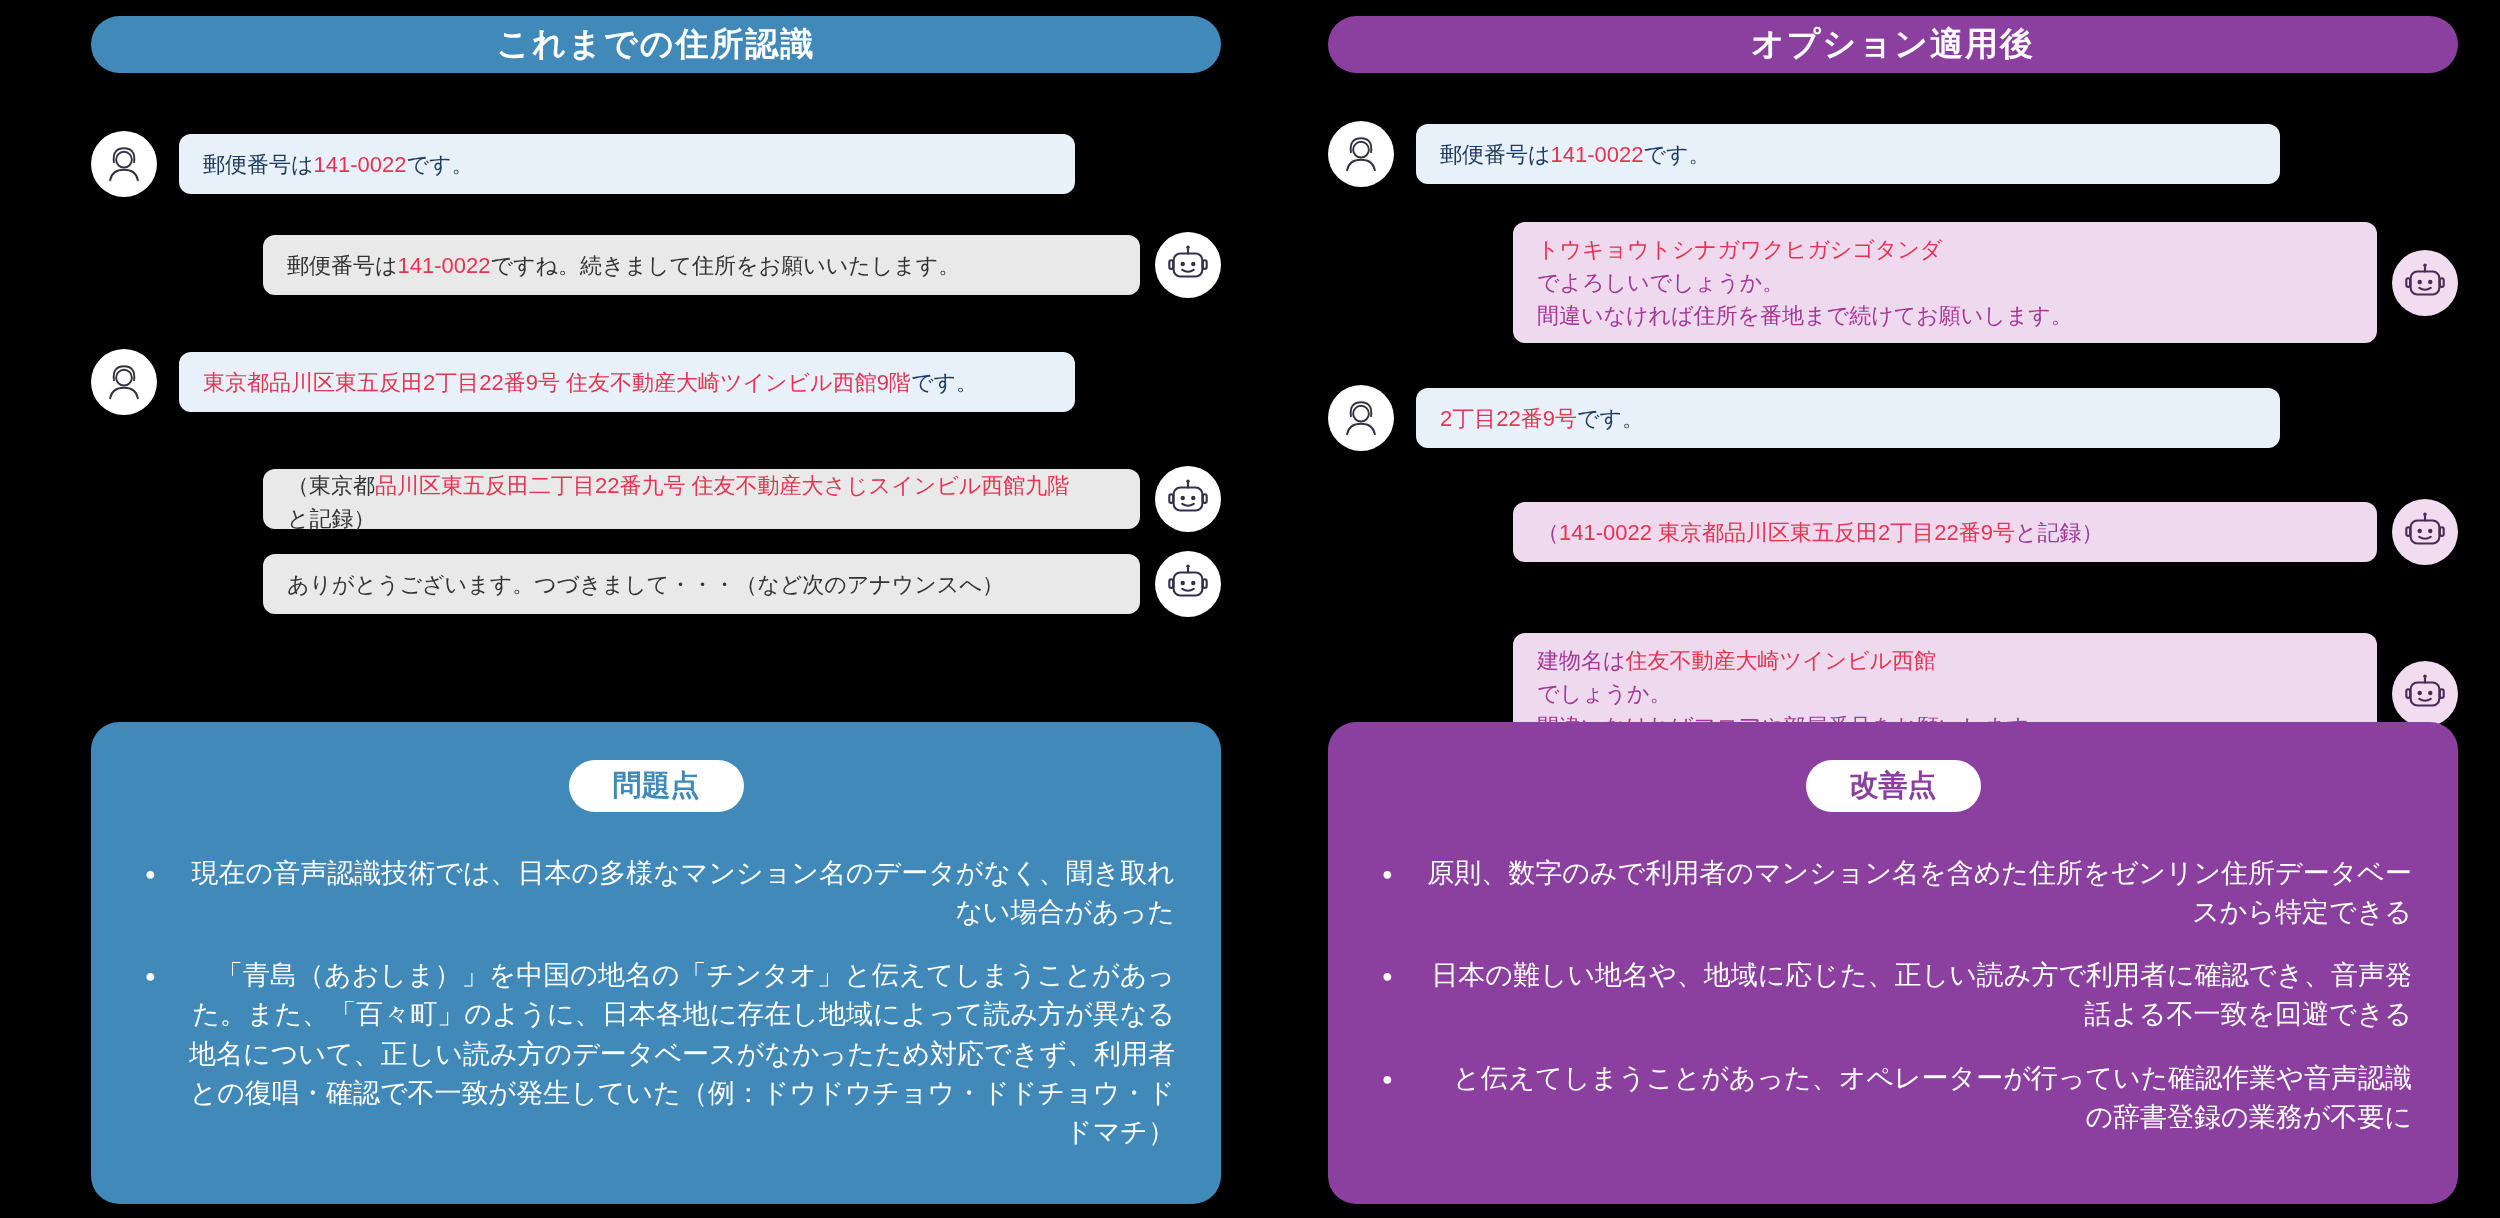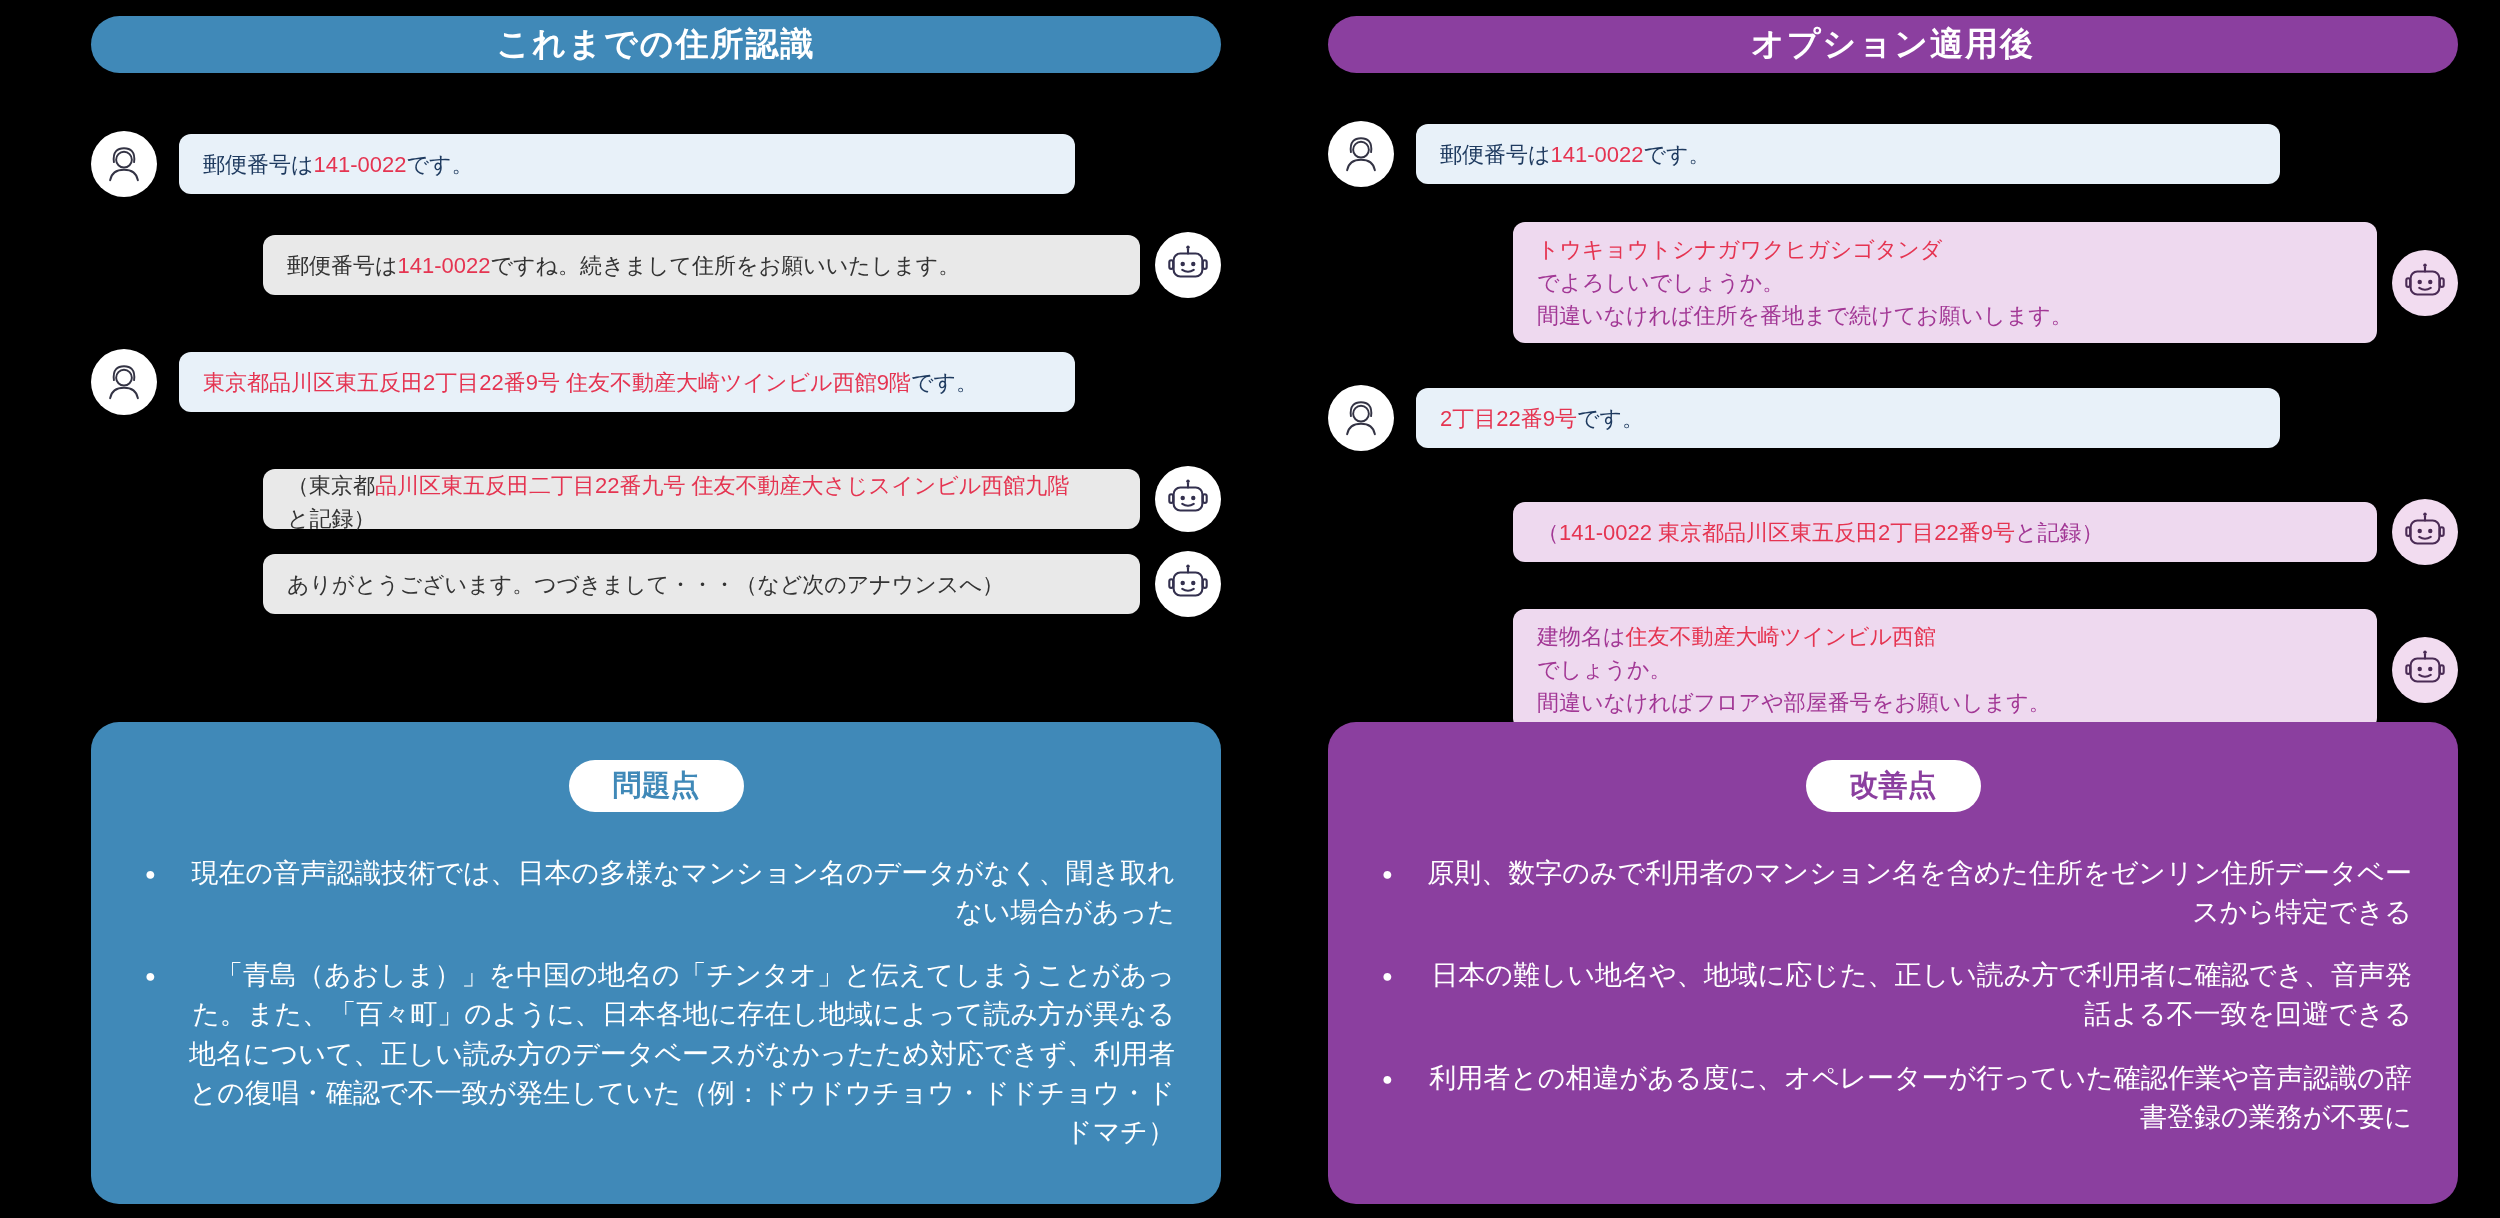--- a/index.html
+++ b/index.html
@@ -265,21 +265,21 @@
           <rect x="9" y="12" width="30" height="24" rx="7"></rect>
           <circle cx="18.5" cy="23" r="2.3" fill="#4a2b55" stroke="none"></circle>
           <circle cx="29.5" cy="23" r="2.3" fill="#4a2b55" stroke="none"></circle>
           <path d="M18 29 Q24 33 30 29"></path>
           <rect x="4.5" y="19" width="4" height="9" rx="2"></rect>
           <rect x="39.5" y="19" width="4" height="9" rx="2"></rect>
         </svg>
       </div>
     </div>
 
-    <div class="row row-bot" style="margin-top:44px">
+    <div class="row row-bot" style="margin-top:68px">
       <div class="bubble bot-purple bot-bubble h2"><span class="c-purple">建物名は</span><span class="c-accent">住友不動産大崎ツインビル西館</span><span class="c-purple">でしょうか。
 間違いなければフロアや部屋番号をお願いします。</span></div>
       <div class="avatar avatar-pink">
         <svg viewBox="0 0 48 48" fill="none" stroke="#4a2b55" stroke-width="2.2" stroke-linecap="round">
           <line x1="24" y1="7.5" x2="24" y2="12"></line>
           <circle cx="24" cy="5.5" r="1.8" fill="#4a2b55" stroke="none"></circle>
           <rect x="9" y="12" width="30" height="24" rx="7"></rect>
           <circle cx="18.5" cy="23" r="2.3" fill="#4a2b55" stroke="none"></circle>
           <circle cx="29.5" cy="23" r="2.3" fill="#4a2b55" stroke="none"></circle>
           <path d="M18 29 Q24 33 30 29"></path>
@@ -291,16 +291,16 @@
 
   </div>
 
   <div class="panel panel-purple">
     <div class="panel-pill">
       <span>改善点</span>
     </div>
     <ul class="panel-list">
       <li>原則、数字のみで利用者のマンション名を含めた住所をゼンリン住所データベースから特定できる</li>
       <li>日本の難しい地名や、地域に応じた、正しい読み方で利用者に確認でき、音声発話よる不一致を回避できる</li>
-      <li>利用者との相違がある度に、オペレーターが行っていた確認作業や音声認識の辞書登録の業務が不要に</li>
+      <li>と伝えてしまうことがあった、オペレーターが行っていた確認作業や音声認識の辞書登録の業務が不要に</li>
     </ul>
   </div>
 </section>
 
 </body></html>

